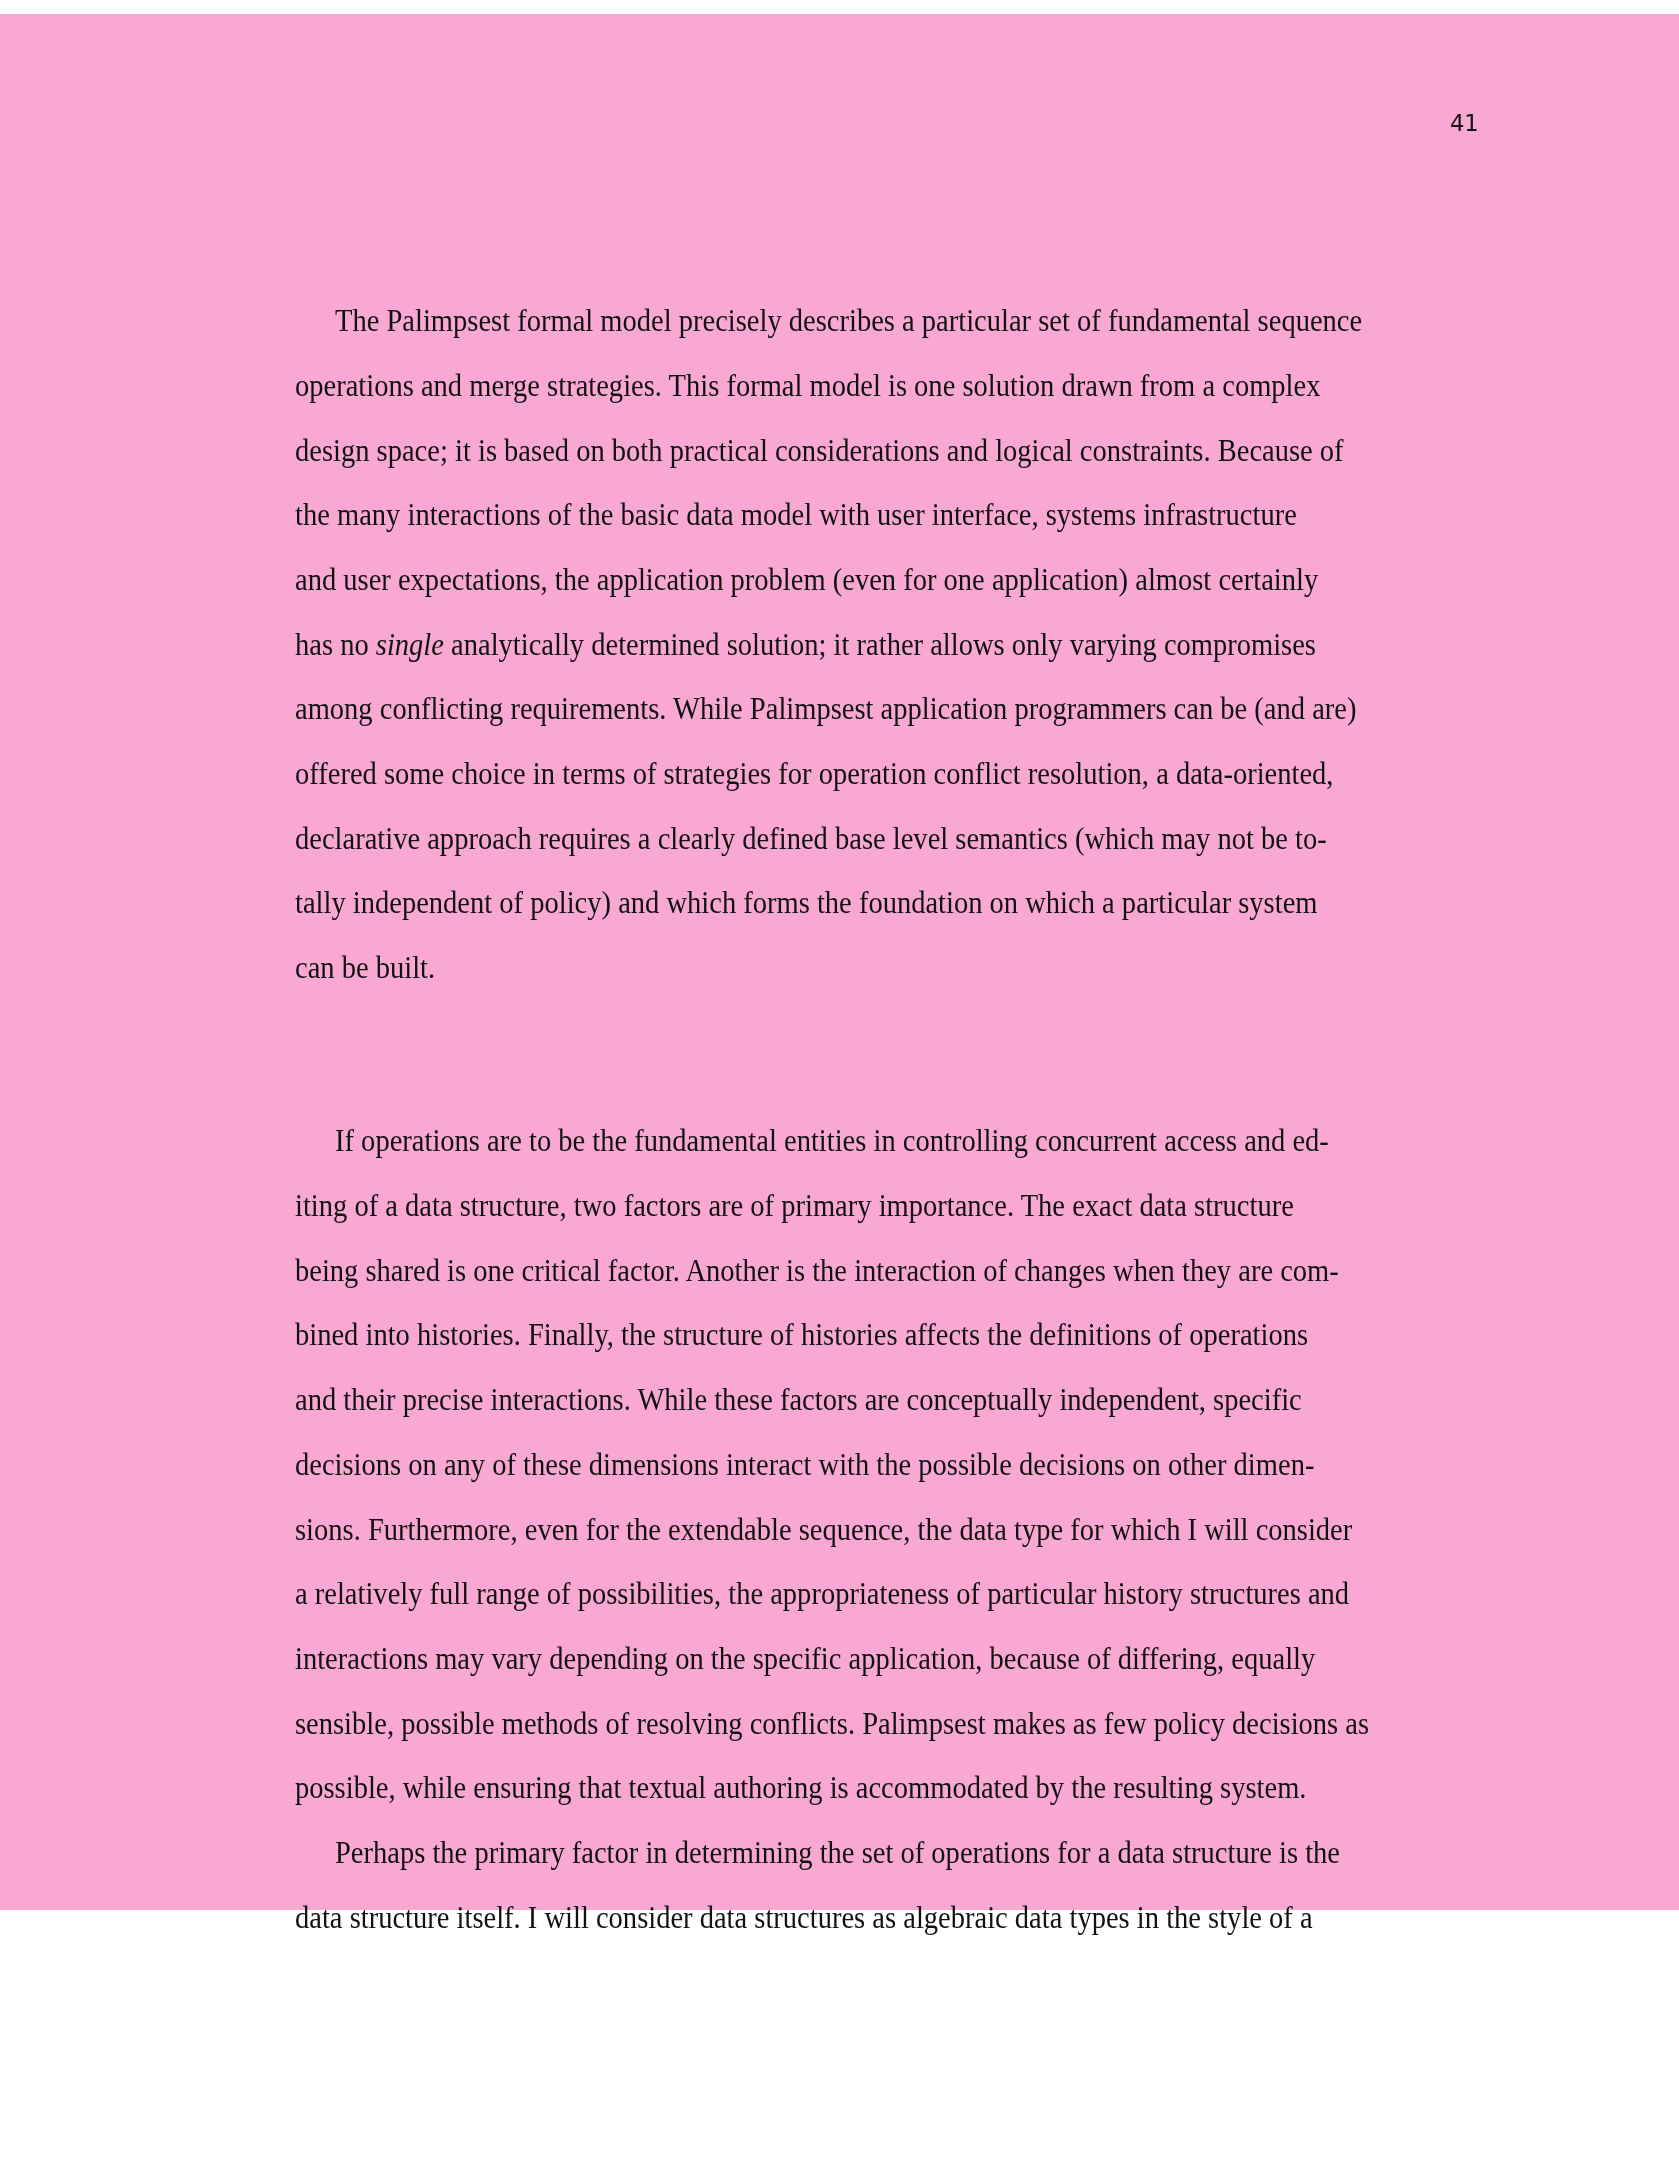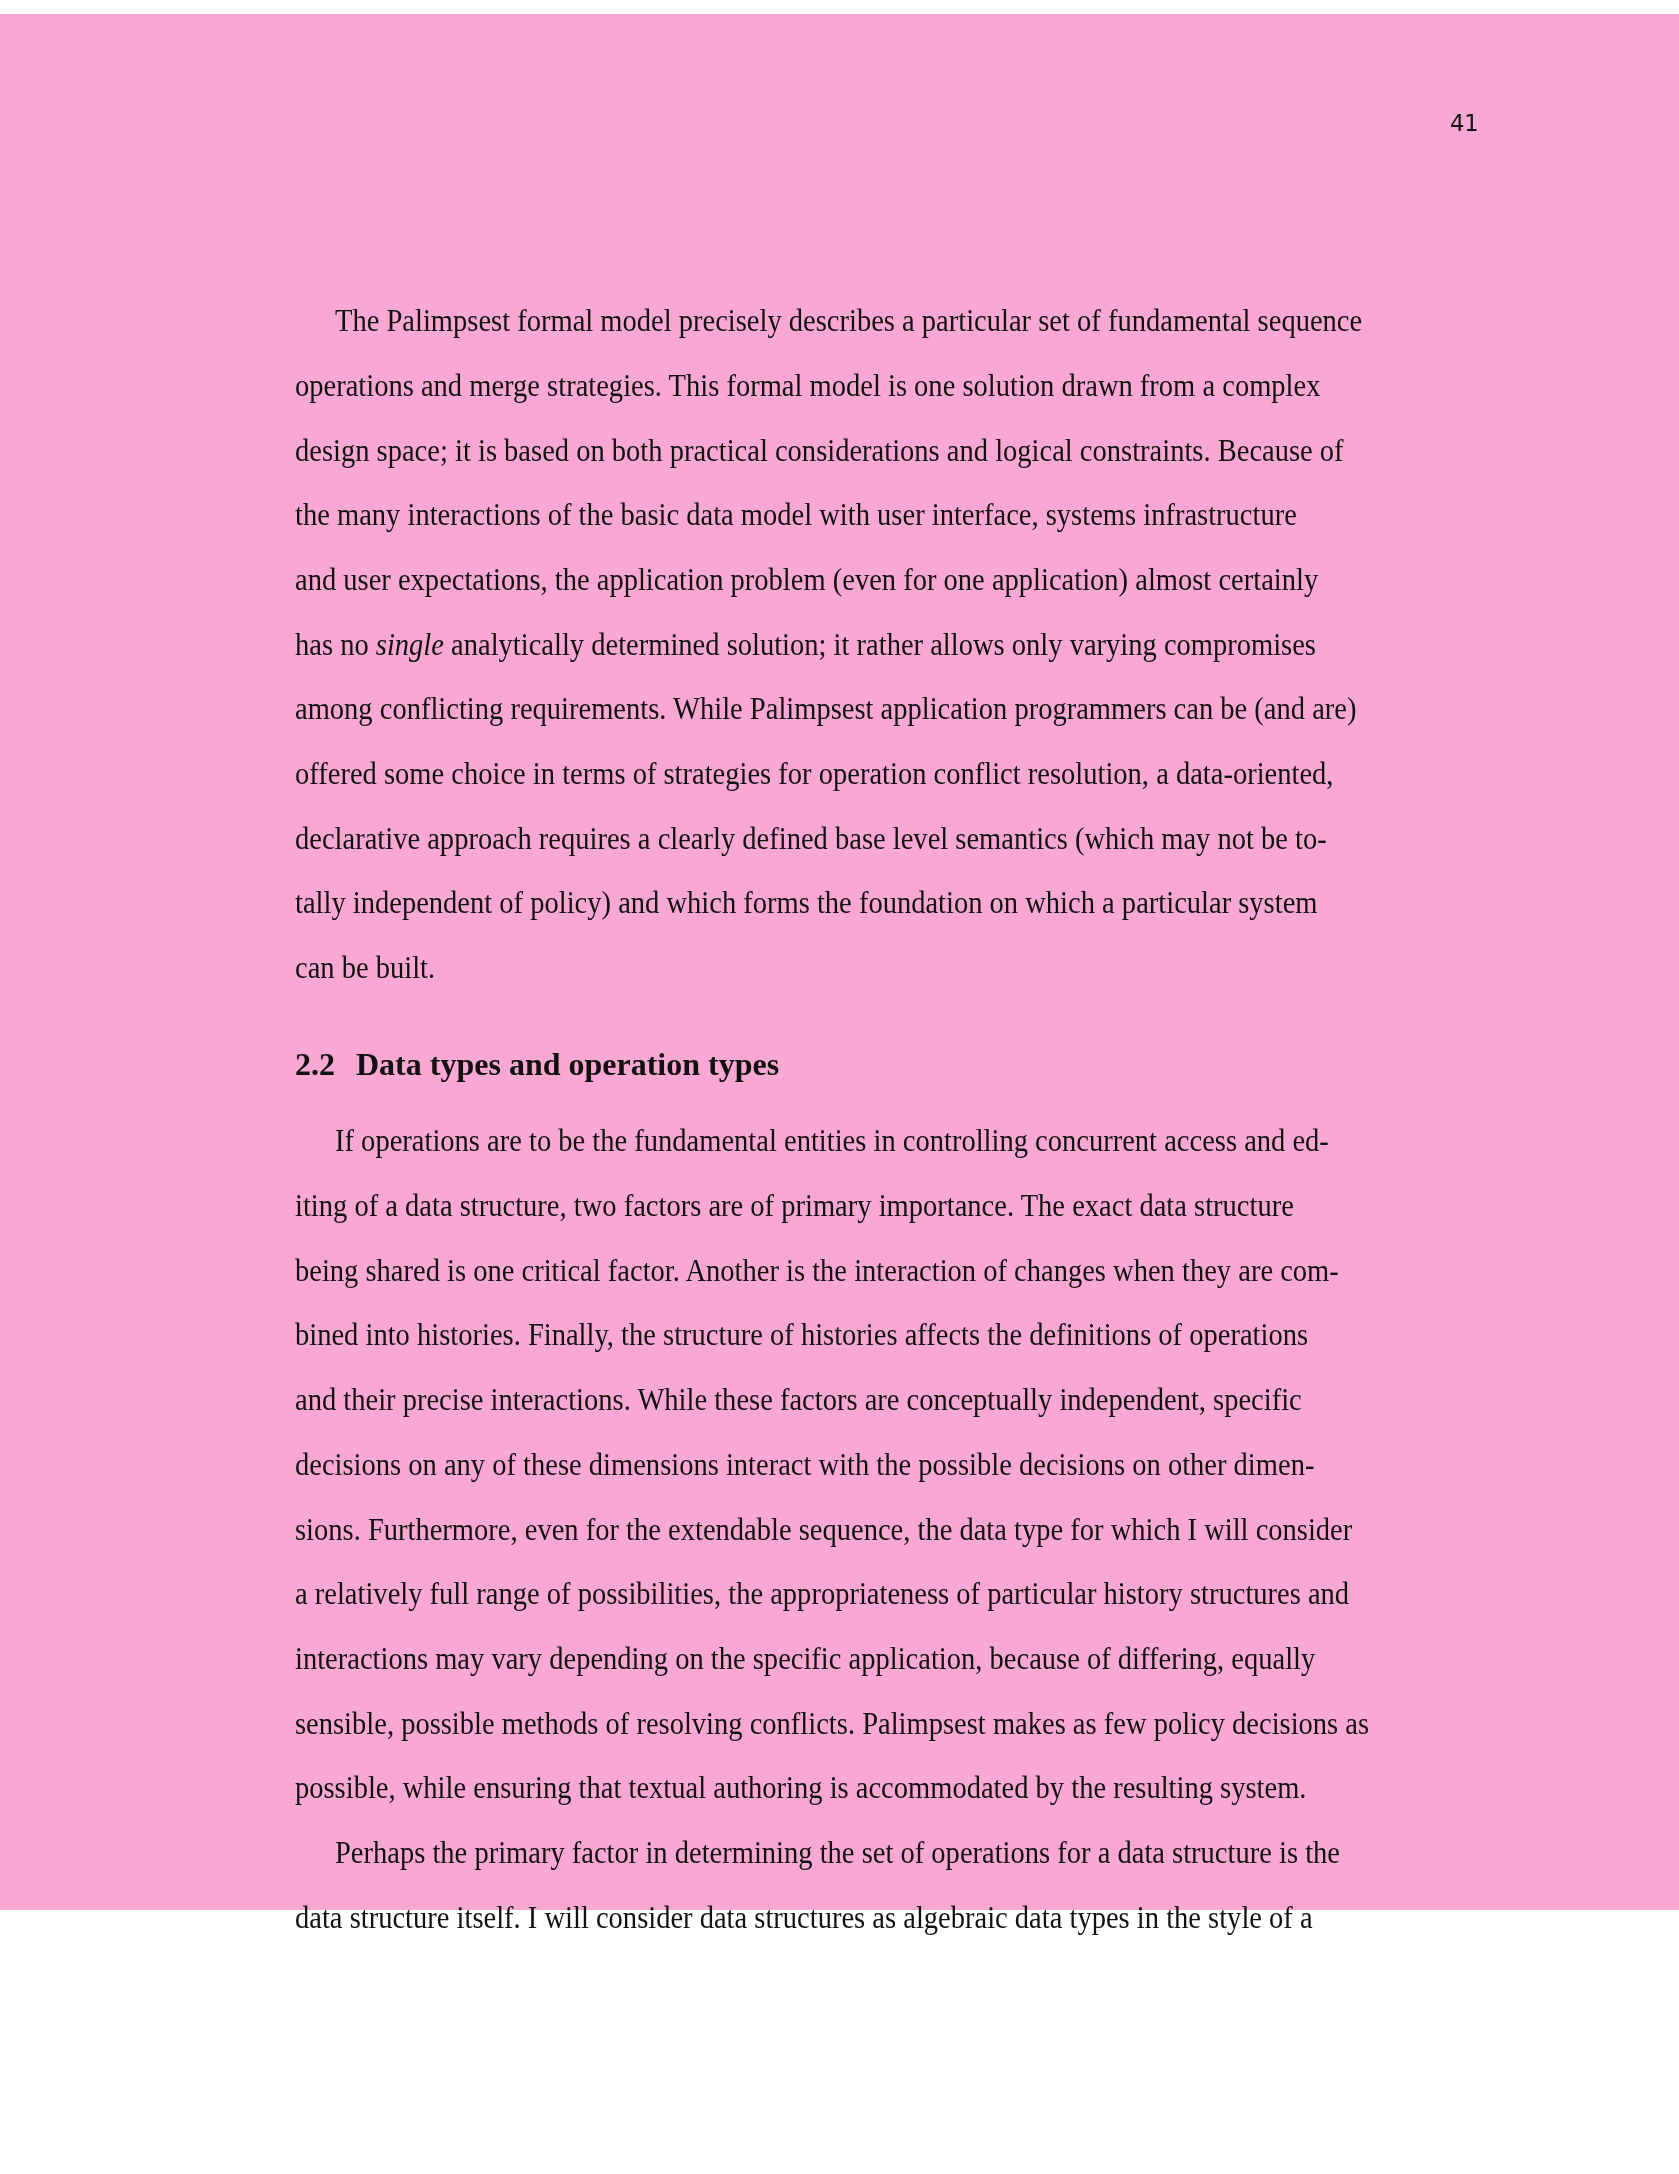--- a/index.html
+++ b/index.html
@@ -39,23 +39,20 @@
     <div class="line" style="top: 482px; transform: scaleX(0.92);">the many interactions of the basic data model with user interface, systems infrastructure</div>
     <div class="line" style="top: 547px; transform: scaleX(0.92);">and user expectations, the application problem (even for one application) almost certainly</div>
     <div class="line" style="top: 612px; transform: scaleX(0.92);"><span>has no </span><em>single</em><span> analytically determined solution; it rather allows only varying compromises</span></div>
     <div class="line" style="top: 676px; transform: scaleX(0.92);">among conflicting requirements. While Palimpsest application programmers can be (and are)</div>
     <div class="line" style="top: 741px; transform: scaleX(0.92);">offered some choice in terms of strategies for operation conflict resolution, a data-oriented,</div>
     <div class="line" style="top: 806px; transform: scaleX(0.92);">declarative approach requires a clearly defined base level semantics (which may not be to-</div>
     <div class="line" style="top: 870px; transform: scaleX(0.92);">tally independent of policy) and which forms the foundation on which a particular system</div>
     <div class="line" style="top: 935px; transform: scaleX(0.92);">can be built.</div>
   </div>
 
-  <div class="heading">
-    <span class="num">2.2</span><span>Data types and operation types</span>
-  </div>
 
   <div>
     <div class="line indent" style="top: 1108px; transform: scaleX(0.92);">If operations are to be the fundamental entities in controlling concurrent access and ed-</div>
     <div class="line" style="top: 1173px; transform: scaleX(0.92);">iting of a data structure, two factors are of primary importance. The exact data structure</div>
     <div class="line" style="top: 1238px; transform: scaleX(0.92);">being shared is one critical factor. Another is the interaction of changes when they are com-</div>
     <div class="line" style="top: 1302px; transform: scaleX(0.92);">bined into histories. Finally, the structure of histories affects the definitions of operations</div>
     <div class="line" style="top: 1367px; transform: scaleX(0.92);">and their precise interactions. While these factors are conceptually independent, specific</div>
     <div class="line" style="top: 1432px; transform: scaleX(0.92);">decisions on any of these dimensions interact with the possible decisions on other dimen-</div>
     <div class="line" style="top: 1497px; transform: scaleX(0.92);">sions. Furthermore, even for the extendable sequence, the data type for which I will consider</div>
     <div class="line" style="top: 1561px; transform: scaleX(0.92);">a relatively full range of possibilities, the appropriateness of particular history structures and</div>

